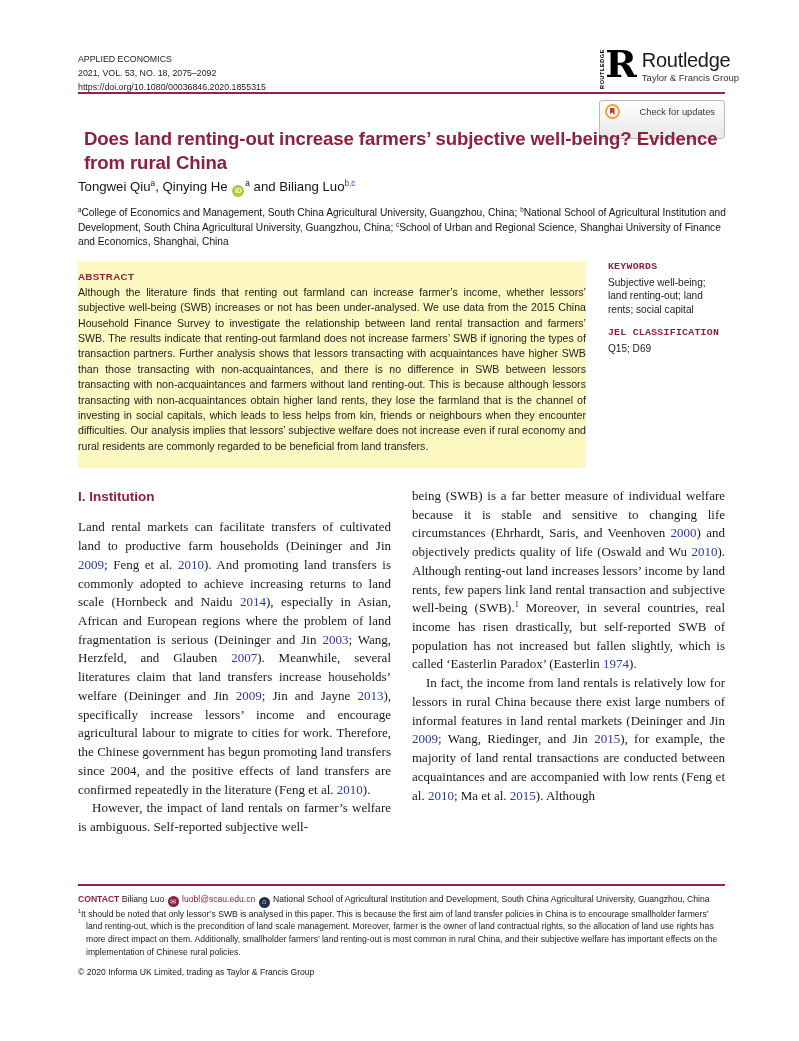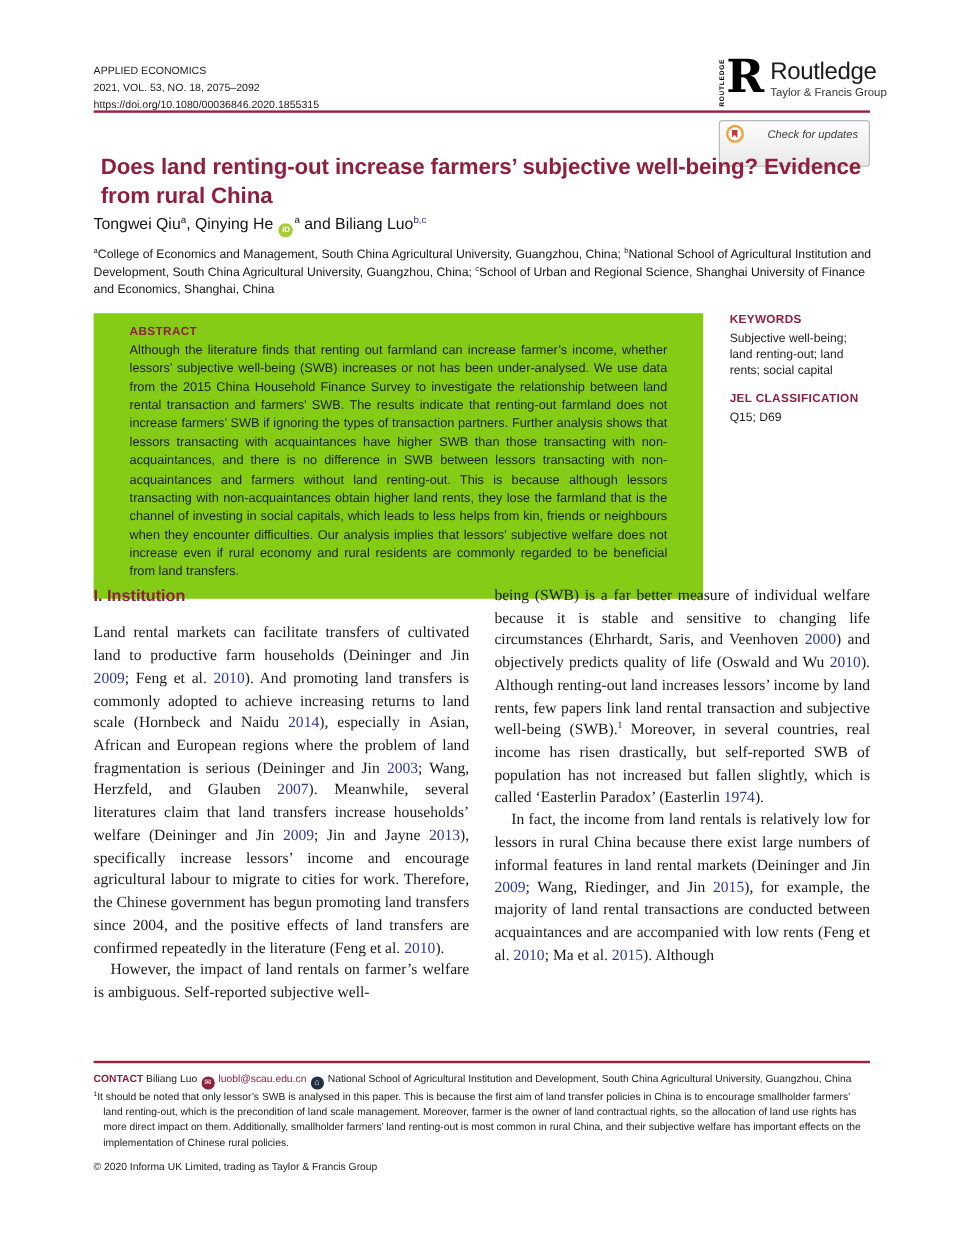--- a/index.html
+++ b/index.html
@@ -17,40 +17,40 @@
   .logo-r{font-family:"DejaVu Serif",serif;font-weight:bold;font-size:38px;line-height:.95;color:#000;}
   .logo-text{padding-top:4px;}
   .logo-name{font-size:20px;color:#1a1a1a;letter-spacing:-.3px;line-height:1.05;}
   .logo-group{font-size:9.5px;color:#333;margin-top:1px;}
 
   .rule1{position:absolute;left:78px;right:74px;top:92px;height:2px;background:#a11e3c;}
 
   
   .badge-row{position:absolute;right:74px;top:100px;}
   .badge{display:flex;align-items:center;gap:20px;border:1px solid #b9b9b9;border-radius:3px;
-         background:linear-gradient(#fdfdfd,#e9e9e9);padding:3px 9px 19px 5px;cursor:pointer;font-style:italic;}
+         background:linear-gradient(#fdfdfd,#e9e9e9);padding:3px 9px 19px 5px;cursor:pointer;}
   .badge-ring{width:11px;height:11px;border-radius:50%;border:2px solid #eda33c;background:#fff;
               display:flex;align-items:center;justify-content:center;flex:0 0 auto;}
   .badge-bm{width:5px;height:7px;background:#c23a3a;
             clip-path:polygon(0 0,100% 0,100% 100%,50% 62%,0 100%);}
   .badge-label{font-size:9.3px;color:#3a3a3a;}
 
   
   .title{position:absolute;left:84px;right:70px;top:127px;font-size:18.6px;font-weight:bold;
          color:#8e1f3d;line-height:1.28;letter-spacing:-.1px;}
   .authors{position:absolute;left:78px;right:74px;top:179px;font-size:13.2px;color:#151515;}
   .affils{position:absolute;left:78px;right:70px;top:206px;font-size:10.2px;line-height:1.43;color:#151515;}
 
   
   .abstract-row{position:absolute;left:78px;right:74px;top:261px;display:flex;align-items:flex-start;}
-  .abstract-box{width:512px;box-sizing:border-box;background:#84cc16;padding:10px 30px 14px;}
+  .abstract-box{width:512px;box-sizing:border-box;background:#fef9c3;padding:10px 0 14px;}
   .abs-heading{font-size:9.8px;font-weight:bold;color:#8e1f3d;letter-spacing:.3px;margin-bottom:3px;}
   .abs-text{font-size:10.6px;line-height:1.45;text-align:justify;color:#1c1c1c;}
   .kw-col{margin-left:22px;width:118px;font-size:10.1px;line-height:1.32;color:#1c1c1c;}
-  .kw-heading{font-size:9.8px;font-weight:bold;color:#8e1f3d;letter-spacing:.3px;margin-bottom:2px;}
+  .kw-heading{font-size:9.8px;font-weight:bold;color:#8e1f3d;letter-spacing:.3px;margin-bottom:2px;font-family:Liberation Mono, monospace;}
   .jel-heading{margin-top:11px;}
 
   
   .body-cols{position:absolute;left:78px;right:74px;top:487px;display:flex;gap:21px;}
   .col{flex:1;font-family:"Liberation Serif",serif;font-size:13px;line-height:1.44;
        text-align:justify;color:#1a1a1a;}
   .section-heading{font-family:"Liberation Sans",sans-serif;font-size:13.5px;font-weight:bold;
                    color:#8e1f3d;margin:0 0 12px 0;}
   .para{margin:0;}
   .para.indent{text-indent:14px;}

